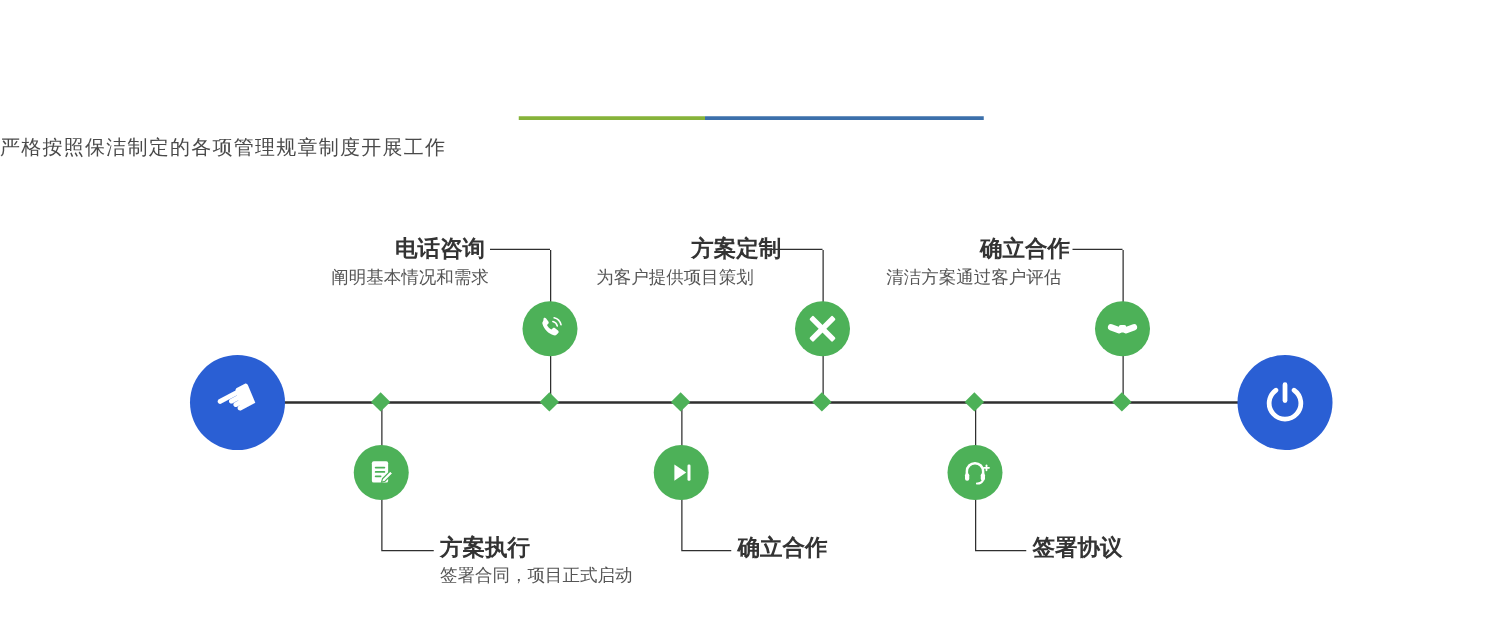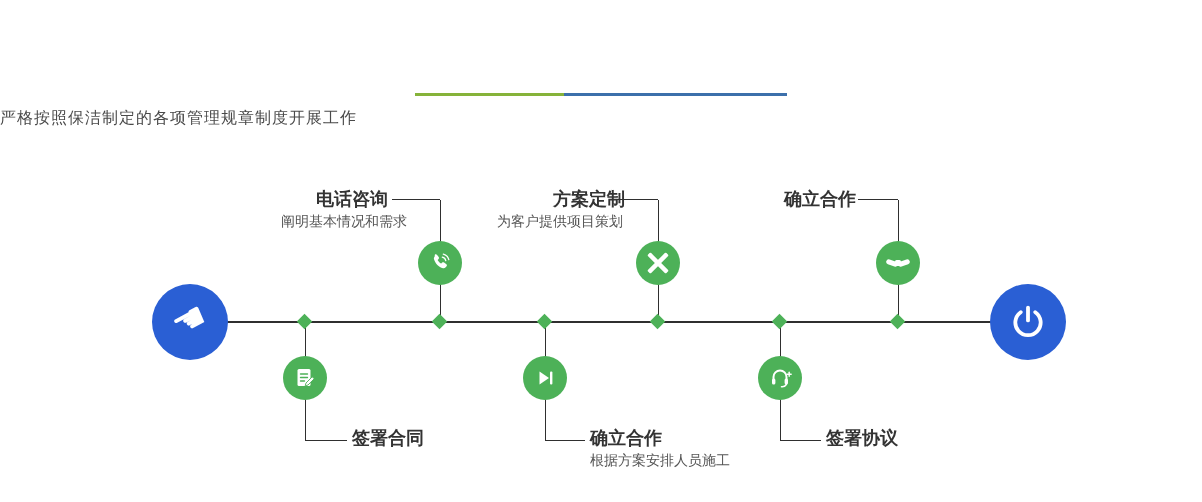--- a/index.html
+++ b/index.html
@@ -62,49 +62,50 @@
   <div class="big" style="left:990px;top:284px;">
     <span>
       <svg width="38" height="38" viewBox="0 0 24 24" fill="none" stroke="#ffffff" stroke-width="2.4" stroke-linecap="round">
         <line x1="12" y1="3" x2="12" y2="11"></line>
         <path d="M7.4 5.8a8 8 0 1 0 9.2 0"></path>
       </svg>
     </span>
   </div>
 
   <div class="step-title centered" style="left:352px;top:187px;">电话咨询</div>
-  <div class="step-desc centered" style="left:344px;top:213px;text-align:right;">阐明基本情况和需求</div>
+  <div class="step-desc centered" style="left:328px;top:213px;text-align:right;">阐明基本情况和需求</div>
   <div class="hline" style="left:392px;top:199px;width:48px;"></div>
   <div class="vline" style="left:440px;top:200px;height:122px;"></div>
   <div class="diamond" style="left:434px;top:316px;"></div>
   <div class="node" style="left:418px;top:241px;">
     <span>
       <svg width="24" height="24" viewBox="0 0 24 24">
         <path fill="#ffffff" d="M6.9 3.6c.6-.5 1.5-.4 2 .2l1.8 2.3c.4.6.4 1.4-.1 1.9l-1 1c.8 1.6 2 2.8 3.6 3.6l1-1c.5-.5 1.3-.5 1.9-.1l2.3 1.8c.6.5.7 1.4.2 2l-1.2 1.3c-.6.6-1.5.9-2.4.6-4.3-1.3-7.7-4.7-9-9-.3-.9 0-1.8.6-2.4z"></path>
         <path d="M14.3 6.2a4.6 4.6 0 0 1 3.5 3.5" stroke="#ffffff" stroke-width="1.3" fill="none" stroke-linecap="round"></path>
         <path d="M15.3 3.2a7.6 7.6 0 0 1 5.5 5.5" stroke="#ffffff" stroke-width="1.3" fill="none" stroke-linecap="round"></path>
       </svg>
     </span>
   </div>
 
   <div class="step-title centered" style="left:576px;top:187px;margin-left:13px;">方案定制</div>
-  <div class="step-desc centered" style="left:560px;top:213px;">为客户提供项目策划</div>
+  <div class="step-desc centered" style="left:540px;top:213px;">为客户提供项目策划</div>
   <div class="hline" style="left:616px;top:199px;width:42px;"></div>
   <div class="vline" style="left:658px;top:200px;height:122px;"></div>
   <div class="diamond" style="left:652px;top:316px;"></div>
   <div class="node" style="left:636px;top:241px;">
     <span>
       <svg width="24" height="24" viewBox="0 0 24 24" fill="#ffffff">
         <rect x="-1" y="9.8" width="26" height="4.4" rx="1.2" transform="rotate(45 12 12)"></rect>
         <rect x="-1" y="9.8" width="26" height="4.4" rx="1.2" transform="rotate(-45 12 12)"></rect>
       </svg>
     </span>
   </div>
 
   <div class="step-title centered" style="left:820px;top:187px;">确立合作</div>
+  <div class="step-desc centered" style="left:779px;top:213px;">清洁方案通过客户评估</div>
   <div class="hline" style="left:858px;top:199px;width:40px;"></div>
   <div class="vline" style="left:898px;top:200px;height:122px;"></div>
   <div class="diamond" style="left:892px;top:316px;"></div>
   <div class="node" style="left:876px;top:241px;">
     <span>
       <svg width="24" height="24" viewBox="0 0 24 24" fill="#ffffff">
         <rect x="0" y="9.5" width="12" height="5" rx="2.5" transform="rotate(20 6 12)"></rect>
         <rect x="12" y="9.5" width="12" height="5" rx="2.5" transform="rotate(-20 18 12)"></rect>
         <rect x="9" y="9" width="6" height="6" rx="1.5"></rect>
       </svg>
@@ -120,35 +121,35 @@
         <rect x="4.5" y="3" width="13" height="17" rx="1.5" fill="#ffffff"></rect>
         <g stroke="#4db158" stroke-width="1.4" stroke-linecap="round">
           <line x1="7.5" y1="8" x2="14.5" y2="8"></line>
           <line x1="7.5" y1="11.5" x2="14.5" y2="11.5"></line>
           <line x1="7.5" y1="15" x2="11.5" y2="15"></line>
         </g>
         <path d="M13 17l6.2-6.2 2 2L15 19l-2.8.8z" fill="#ffffff" stroke="#4db158" stroke-width="0.9"></path>
       </svg>
     </span>
   </div>
-  <div class="step-title" style="left:352px;top:426px;">签署合同</div>
+  <div class="step-title" style="left:352px;top:426px;">方案执行</div>
+  <div class="step-desc" style="left:352px;top:452px;">签署合同，项目正式启动</div>
 
   <div class="vline" style="left:545px;top:322px;height:118px;"></div>
   <div class="hline" style="left:545px;top:440px;width:40px;"></div>
   <div class="diamond" style="left:539px;top:316px;"></div>
   <div class="node" style="left:523px;top:356px;">
     <span>
       <svg width="24" height="24" viewBox="0 0 24 24" fill="#ffffff">
         <path d="M6.5 5.5l9.5 6.5-9.5 6.5z"></path>
         <rect x="17" y="5.5" width="2.4" height="13" rx="1"></rect>
       </svg>
     </span>
   </div>
   <div class="step-title" style="left:590px;top:426px;">确立合作</div>
-  <div class="step-desc" style="left:590px;top:452px;">根据方案安排人员施工</div>
 
   <div class="vline" style="left:780px;top:322px;height:118px;"></div>
   <div class="hline" style="left:780px;top:440px;width:41px;"></div>
   <div class="diamond" style="left:774px;top:316px;"></div>
   <div class="node" style="left:758px;top:356px;">
     <span>
       <svg width="24" height="24" viewBox="0 0 24 24">
         <path d="M5.5 13.5v-2.5a6.5 6.5 0 0 1 13 0v2.5" stroke="#ffffff" stroke-width="2" fill="none"></path>
         <rect x="4" y="12.5" width="3.4" height="6" rx="1.6" fill="#ffffff"></rect>
         <rect x="16.6" y="12.5" width="3.4" height="6" rx="1.6" fill="#ffffff"></rect>

